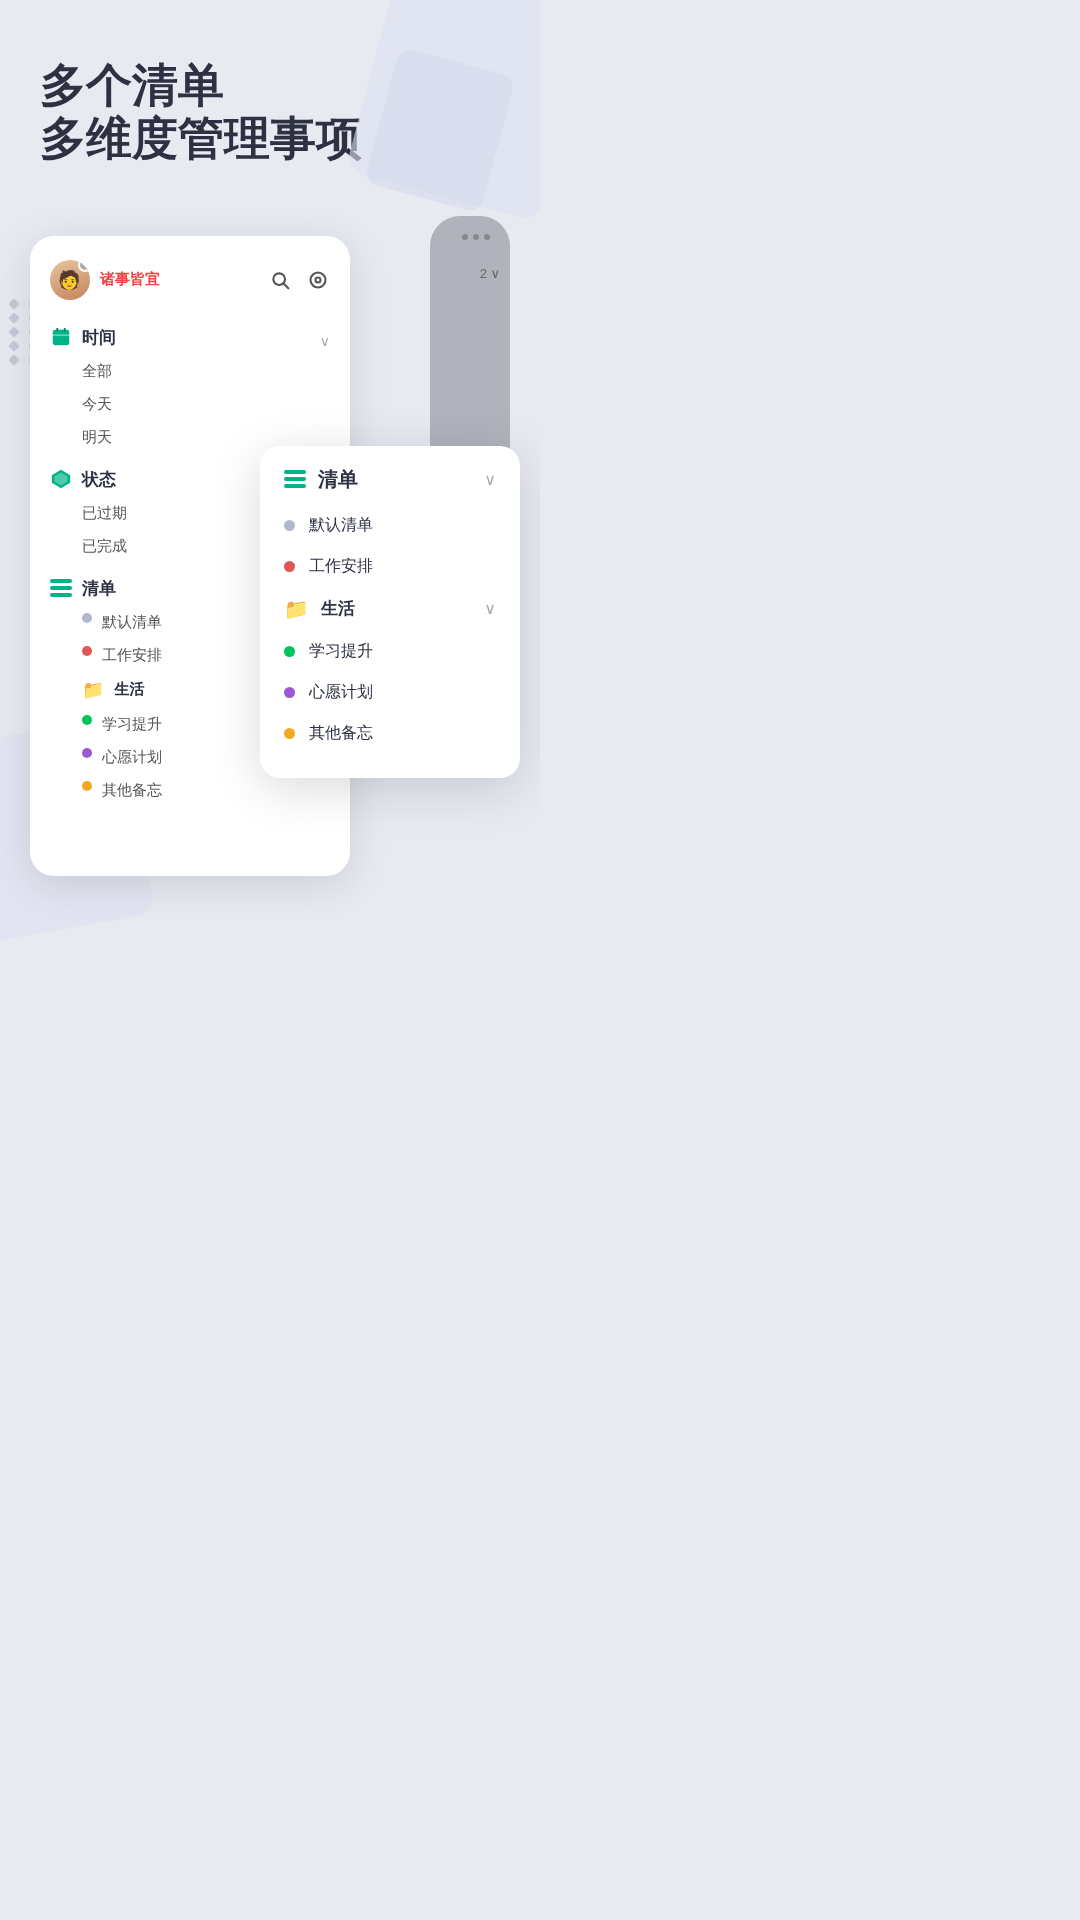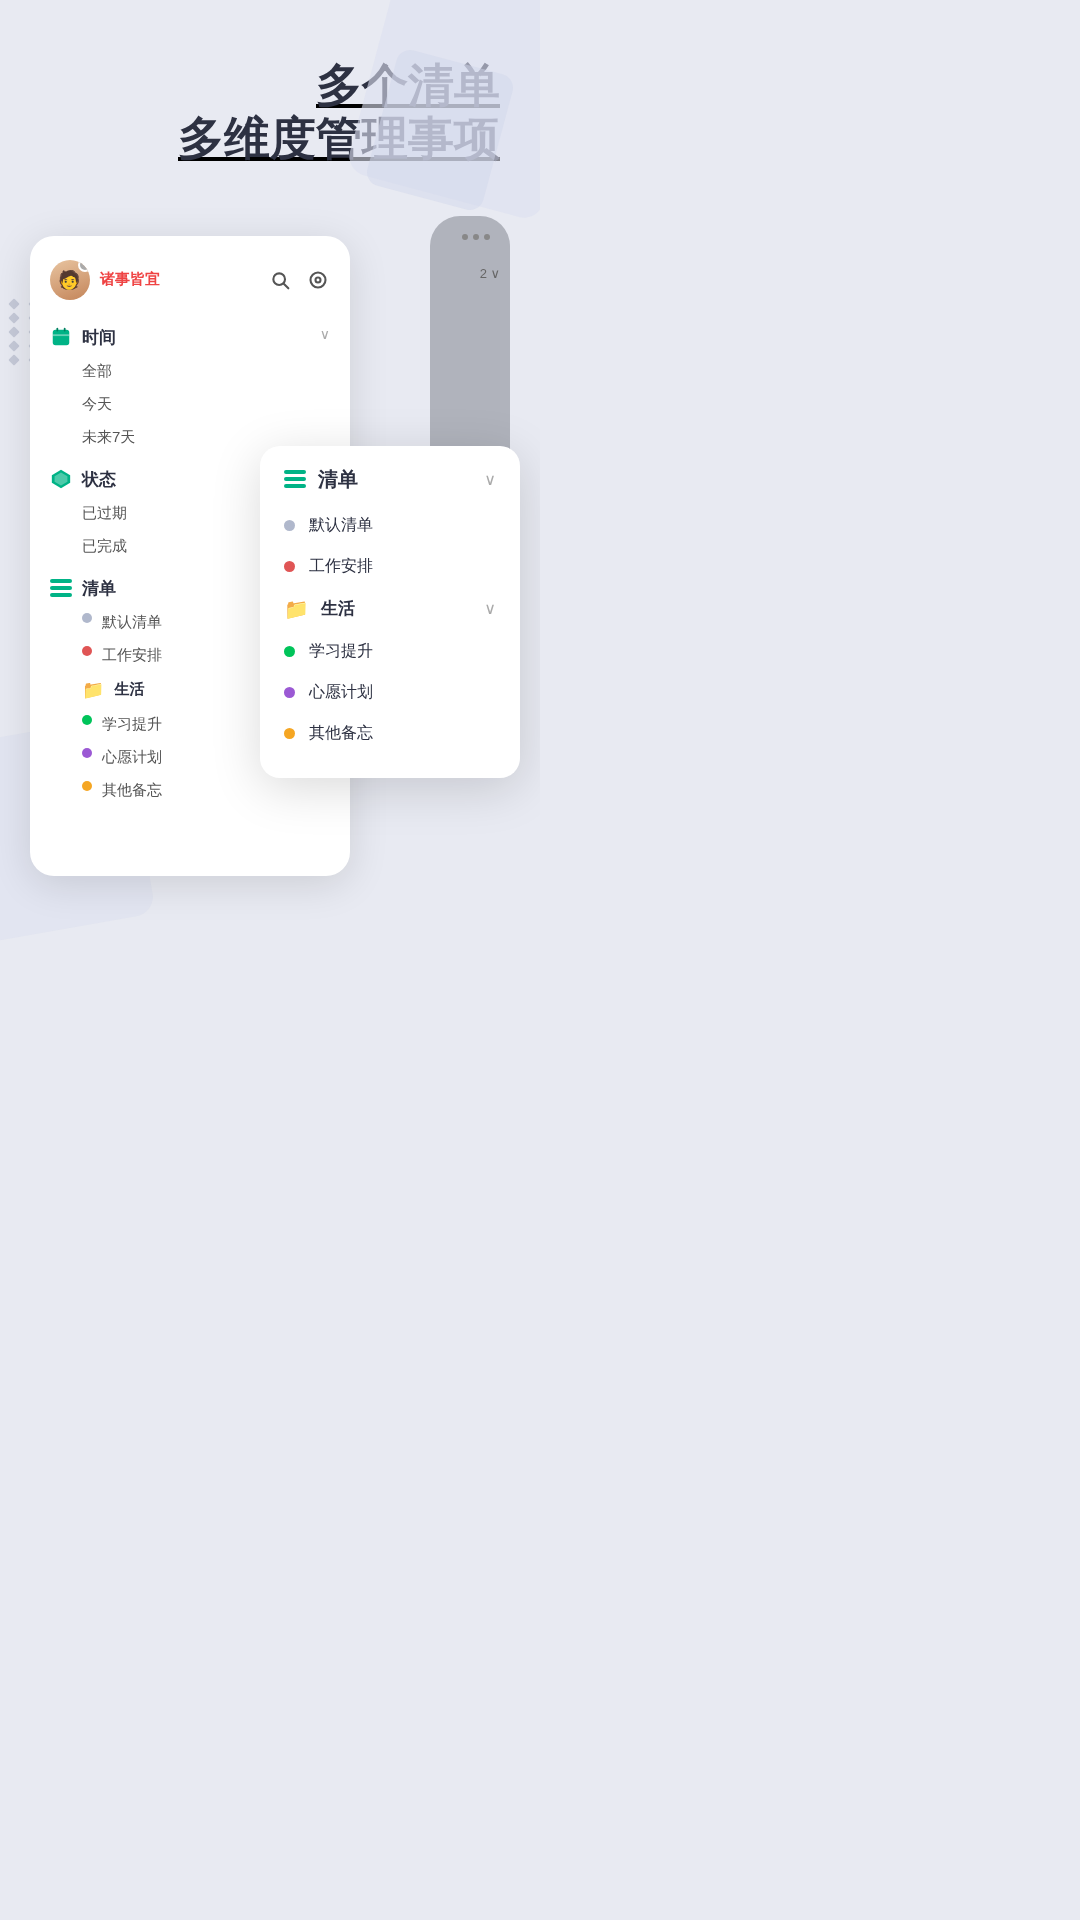--- a/index.html
+++ b/index.html
@@ -66,22 +66,21 @@
       width: 8px;
       height: 8px;
       background: #c5c9d8;
       transform: rotate(45deg);
       border-radius: 1px;
     }
 
     
     .title-section {
       padding: 60px 40px 30px;
-      text-align: right;
-      text-decoration: underline;
+      text-align: left;
     }
     .title-line1 {
       font-size: 46px;
       font-weight: 700;
       color: #2d3142;
       line-height: 1.1;
     }
     .title-line2 {
       font-size: 46px;
       font-weight: 700;
@@ -206,21 +205,21 @@
       color: #555;
       cursor: pointer;
     }
 
     .sidebar-section {
       padding: 0 20px;
       margin-bottom: 4px;
     }
     .section-header {
       display: flex;
-      align-items: flex-start;
+      align-items: flex-end;
       justify-content: space-between;
       padding: 10px 0 6px;
     }
     .section-header-left {
       display: flex;
       align-items: center;
       gap: 10px;
     }
     .section-icon {
       width: 22px; height: 22px;
@@ -427,21 +426,21 @@
         </div>
         <span class="chevron-icon">∨</span>
       </div>
       <div class="section-item">
         <span>全部</span>
       </div>
       <div class="section-item">
         <span>今天</span>
       </div>
       <div class="section-item">
-        <span>未来7天</span>
+        <span>明天</span>
       </div>
     </div>
 
     <div class="sidebar-section">
       <div class="section-header">
         <div class="section-header-left">
           <div class="section-icon">
             <svg width="22" height="22" viewBox="0 0 24 24">
               <polygon points="12,2 22,8 22,16 12,22 2,16 2,8" fill="#00b386"></polygon>
               <polygon points="12,5 19,9 19,15 12,19 5,15 5,9" fill="white" opacity="0.3"></polygon>

